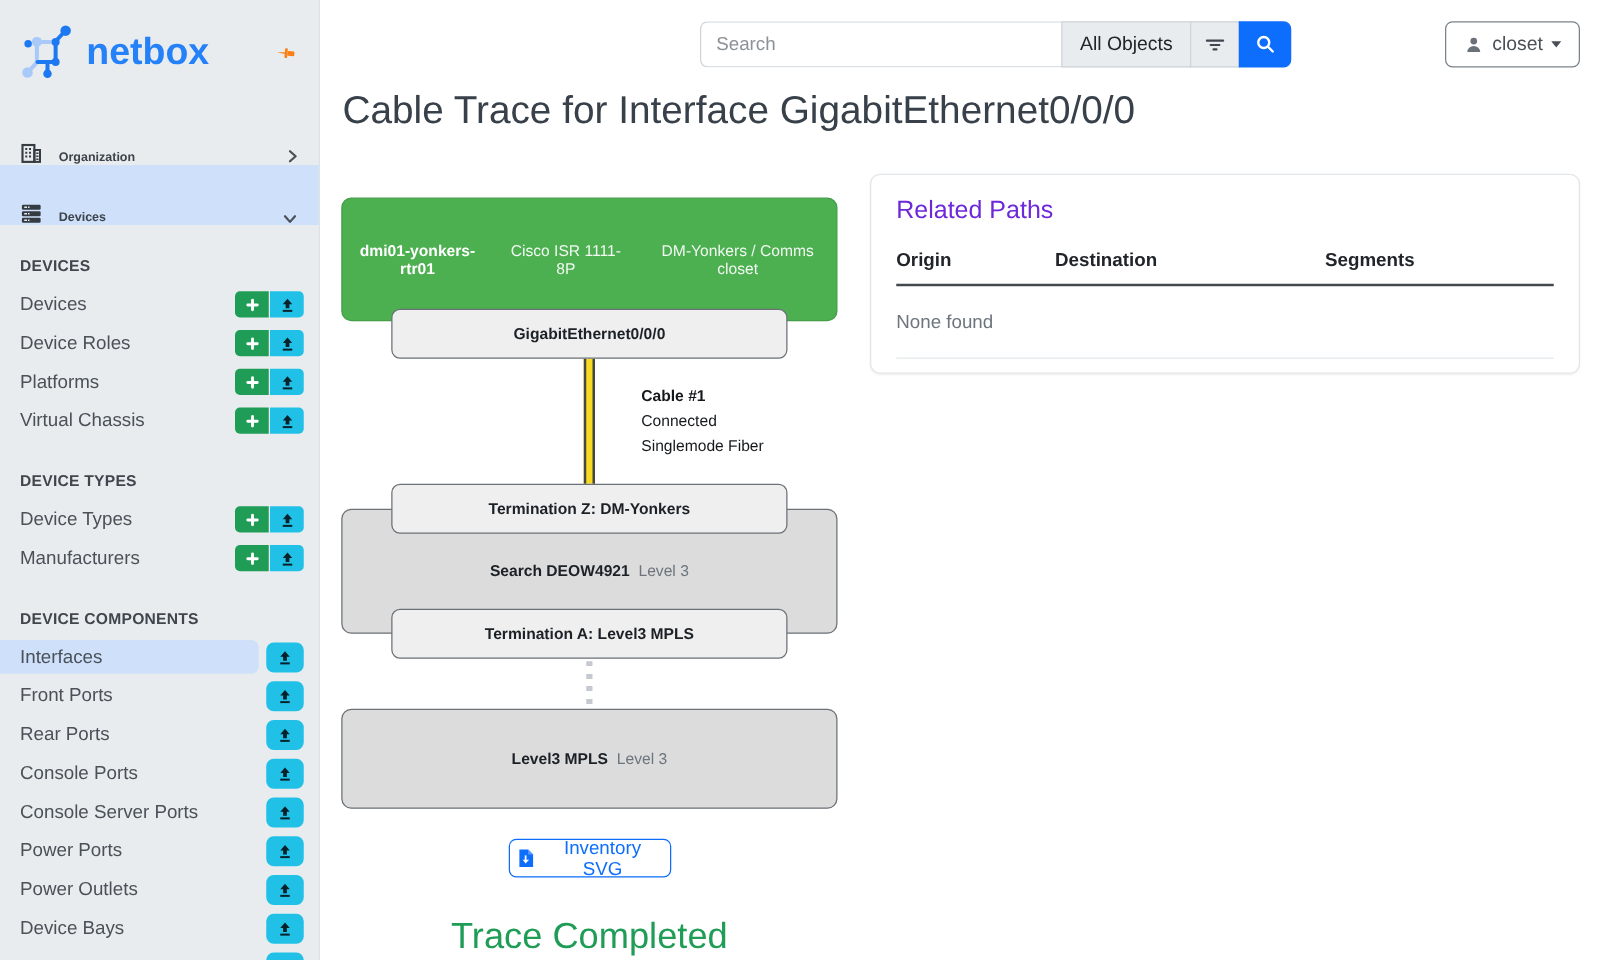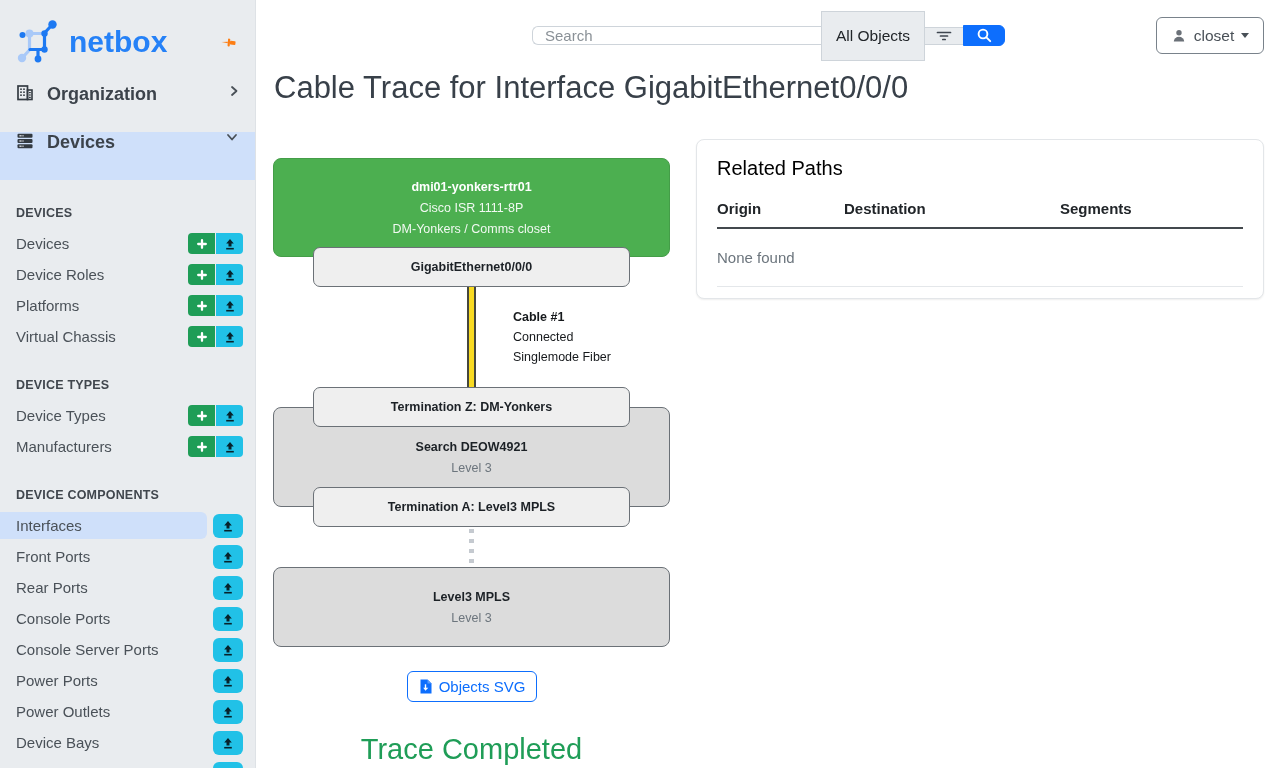--- a/index.html
+++ b/index.html
@@ -4,49 +4,49 @@
 <style>
   html,body{margin:0;padding:0;background:#fff;}
   body{width:1280px;height:768px;font-family:"Liberation Sans",sans-serif;overflow:hidden;}
   .app{position:relative;width:1280px;height:688px;background:#fff;}
 
   
   .sidebar{position:absolute;left:0;top:0;width:256px;height:768px;background:#e9ecef;border-right:1px solid #dee2e6;box-sizing:border-box;}
   .logo-row{height:84px;display:flex;align-items:center;padding:0 16px;}
   .wordmark{font-size:30px;font-weight:bold;color:#2581f7;margin-left:7px;line-height:1;}
   .pin-btn{margin-left:auto;background:none;border:none;padding:2px;cursor:pointer;display:flex;}
-  .nav-row{height:48px;display:flex;align-items:flex-start;gap:13px;padding:0 16px;font-size:18px;font-weight:bold;color:#3c434b;cursor:pointer;}
+  .nav-row{height:48px;display:flex;align-items:flex-end;gap:13px;padding:0 16px;font-size:10px;font-weight:bold;color:#3c434b;cursor:pointer;}
   .nav-row.active{background:#cfe0fa;}
   .nav-chevron{margin-left:auto;display:flex;}
   .section-title{margin-top:18px;height:30px;display:flex;align-items:center;padding:0 16px;font-size:12.5px;font-weight:bold;color:#40464d;letter-spacing:.2px;}
   .side-item{position:relative;height:31px;display:flex;align-items:center;padding:0 12px 0 16px;font-size:15px;color:#4a5158;cursor:pointer;}
   .side-item .label{position:relative;z-index:1;flex:1;}
   .side-item.active::before{content:"";position:absolute;left:0;top:2px;width:207px;height:27px;background:#cfe0fa;border-radius:0 6px 6px 0;}
   .btn-group{display:flex;gap:1px;position:relative;z-index:1;}
   .sbtn{width:27px;height:21px;display:flex;align-items:center;justify-content:center;border:none;padding:0;cursor:pointer;}
   .sbtn.add{background:#1f9d57;border-radius:4px 0 0 4px;}
   .sbtn.imp{background:#21c1e7;border-radius:0 4px 4px 0;}
   .sbtn.solo{width:30px;height:24px;border-radius:6px;background:#21c1e7;}
 
   
-  .search-group{position:absolute;left:532px;top:17px;height:37px;display:flex;align-items:center;}
+  .search-group{position:absolute;left:560px;top:17px;height:37px;display:flex;}
   .search-input{width:264px;border:1px solid #ced4da;border-right:none;border-radius:6px 0 0 6px;padding:0 12px;font-size:15px;color:#212529;outline:none;font-family:inherit;background:#fff;}
   .search-input::placeholder{color:#8a9197;}
   .seg{display:flex;align-items:center;justify-content:center;border:1px solid #ced4da;background:#e9ecef;cursor:pointer;font-family:inherit;}
   .seg.scope{padding:15px 14px;font-size:15.5px;color:#212529;margin-left:0;}
   .seg.filter{width:40px;margin-left:-1px;}
   .seg.go{width:42px;background:#0d6efd;border-color:#0d6efd;border-radius:0 6px 6px 0;margin-left:-1px;}
   .user-btn{position:absolute;left:1156px;top:17px;width:108px;height:37px;background:#fff;border:1px solid #79828b;border-radius:6px;display:flex;align-items:center;justify-content:center;gap:7px;font-size:15.5px;color:#495057;cursor:pointer;font-family:inherit;}
   .caret{width:0;height:0;border-left:4.5px solid transparent;border-right:4.5px solid transparent;border-top:5px solid #495057;}
 
   
   .page-title{position:absolute;left:274px;top:70px;margin:0;font-size:31px;font-weight:400;color:#384049;}
 
   
-  .tbox{position:absolute;box-sizing:border-box;text-align:center;font-size:12.5px;display:flex;flex-direction:column;align-items:center;justify-content:center;cursor:pointer;}
+  .tbox{position:absolute;box-sizing:border-box;text-align:center;font-size:12.5px;display:flex;flex-direction:row;align-items:center;justify-content:center;cursor:pointer;}
   .green-box{left:273px;top:158px;width:397px;height:99px;background:#4caf50;border:1px solid #449d48;border-radius:8px;color:#fff;gap:7px;z-index:1;}
   .green-box .b{font-weight:bold;}
   .green-box .s{color:rgba(255,255,255,.92);}
   .slim{left:313px;width:317px;height:40px;background:#efefef;border:1px solid #6b7177;border-radius:7px;font-weight:bold;color:#1c2126;z-index:3;}
   .iface-box{top:247px;}
   .termz-box{top:387px;}
   .terma-box{top:487px;}
   .wide{left:273px;width:397px;background:#dcdcdc;border:1px solid #6b7177;border-radius:8px;z-index:2;gap:7px;}
   .circuit-box{top:407px;height:100px;}
   .mpls-box{top:567px;height:80px;}
@@ -54,21 +54,21 @@
   .wide .s{color:#6c757d;}
   .cable-line{position:absolute;left:467px;top:287px;width:9px;height:100px;background:#f8da22;border-left:2px solid #45473d;border-right:2px solid #45473d;box-sizing:border-box;z-index:0;}
   .cable-label{position:absolute;left:493px;top:307px;font-size:12.5px;line-height:20px;color:#16191c;text-align:left;cursor:pointer;margin-left:20px;}
   .cable-label .b{font-weight:bold;}
   .dash-line{position:absolute;left:469px;top:529px;width:5px;height:38px;background:repeating-linear-gradient(180deg,#c5cad0 0 4px,transparent 4px 10px);}
   .download-btn{position:absolute;left:407px;top:671px;width:130px;height:31px;background:#fff;border:1px solid #0d6efd;border-radius:6px;color:#0d6efd;font-size:15px;display:flex;align-items:center;justify-content:center;gap:7px;cursor:pointer;font-family:inherit;}
   .trace-result{position:absolute;left:273px;top:733px;width:397px;text-align:center;font-size:29px;color:#1f9d57;}
 
   
   .card{position:absolute;left:696px;top:139px;width:568px;height:160px;background:#fff;border:1px solid #e3e6e9;border-radius:8px;box-shadow:0 1px 2px rgba(0,0,0,.07);box-sizing:border-box;padding:15px 20px;}
-  .card h2{margin:2px 0 16px;font-size:20px;font-weight:400;color:#000000;}
+  .card h2{margin:2px 0 16px;font-size:20px;font-weight:400;color:#6d28d9;}
   .card table{width:100%;border-collapse:collapse;font-size:15px;table-layout:fixed;}
   .card th{text-align:left;font-weight:bold;color:#212529;padding:4px 0 10px;border-bottom:2px solid #43484d;}
   .card td{padding:20px 0;color:#6c757d;border-bottom:1px solid #e4e7ea;}
   .c1{width:127px;} .c2{width:216px;}
 </style>
 </head>
 <body>
 
 <div class="app">
 
@@ -428,21 +428,21 @@
 
   <button class="download-btn">
     <span style="display:flex;">
       <svg width="13" height="15" viewBox="0 0 13 15">
           <path d="M1.5 0.5 h7 l4 4 v10 h-11 Z" fill="#0d6efd"></path>
           <path d="M8.5 0.5 v4 h4" fill="#5b9bfa"></path>
           <rect x="5.8" y="5.3" width="1.4" height="4" fill="#fff"></rect>
           <path d="M4.2 8.8 h5.1 L6.5 11.8 Z" fill="#fff"></path>
         </svg>
     </span>
-    <span>Objects SVG</span>
+    <span>Inventory SVG</span>
   </button>
 
   <div class="trace-result">Trace Completed</div>
 
   <section class="card">
     <h2>Related Paths</h2>
     <table>
       <thead>
         <tr>
           <th class="c1">Origin</th>

